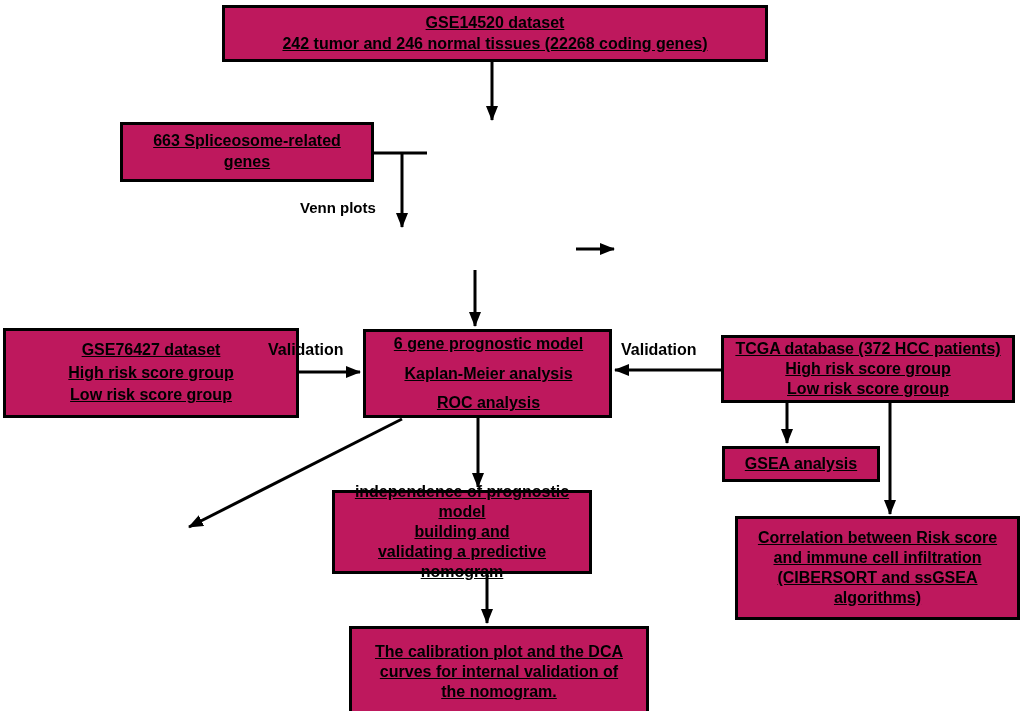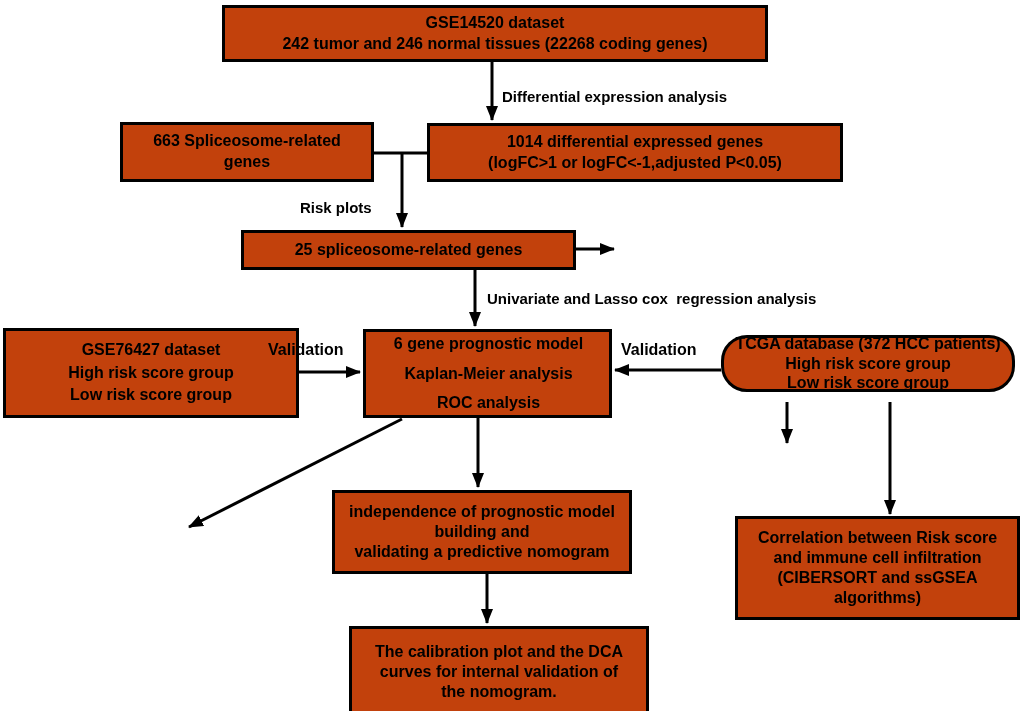--- a/index.html
+++ b/index.html
@@ -14,29 +14,30 @@
     background: #ffffff;
     font-family: "Liberation Sans", "DejaVu Sans", sans-serif;
     font-weight: bold;
     color: #000000;
     overflow: hidden;
   }
   .node {
     position: absolute;
     box-sizing: border-box;
     border: 3px solid #000000;
-    background: #c2410c;
+    background: #be185d;
     display: flex;
     align-items: center;
     justify-content: center;
     text-align: center;
     white-space: pre-line;
     font-size: 16px;
     line-height: 1.3;
     padding: 2px 6px;
+    text-decoration: underline;
   }
   .node.lh-tall   { line-height: 1.85; }
   .node.lh-mid    { line-height: 1.4; }
   .node.lh-tight  { line-height: 1.24; }
   .flabel {
     position: absolute;
     font-size: 15px;
     white-space: pre;
   }
   svg.edges {
@@ -76,56 +77,52 @@
     <line x1="402" y1="419" x2="189" y2="527" marker-end="url(#ah)"></line>
     <line x1="487" y1="574" x2="487" y2="623" marker-end="url(#ah)"></line>
   </svg>
 
   <div class="node" style="left:222px; top:5px; width:546px; height:57px;">GSE14520 dataset
 242 tumor and 246 normal tissues (22268 coding genes)</div>
 
   <div class="node" style="left:120px; top:122px; width:254px; height:60px;">663 Spliceosome-related
 genes</div>
 
-  <div class="node" style="left:427px; top:123px; width:416px; height:59px;">1014 differential expressed genes
-(logFC&gt;1 or logFC&lt;-1,adjusted P&lt;0.05)</div>
 
-  <div class="node" style="left:241px; top:230px; width:335px; height:40px;">25 spliceosome-related genes</div>
 
 
   <div class="node lh-tall" style="left:363px; top:329px; width:249px; height:89px;padding-left:8px;">6 gene prognostic model
 Kaplan-Meier analysis
 ROC analysis</div>
 
   <div class="node lh-mid" style="left:3px; top:328px; width:296px; height:90px;">GSE76427 dataset
 High risk score group
 Low risk score group</div>
 
-  <div class="node lh-tight" style="left:721px; top:335px; width:294px; height:57px;border-radius:26px;">TCGA database (372 HCC patients)
+  <div class="node lh-tight" style="left:721px; top:335px; width:294px; height:68px;">TCGA database (372 HCC patients)
 High risk score group
 Low risk score group</div>
 
+  <div class="node" style="left:722px; top:446px; width:158px; height:36px;">GSEA analysis</div>
 
   <div class="node lh-tight" style="left:707px; top:516px; width:285px; height:104px;margin-left:28px;">Correlation between Risk score
 and immune cell infiltration
 (CIBERSORT and ssGSEA
 algorithms)</div>
 
 
-  <div class="node lh-tight" style="left:332px; top:490px; width:300px; height:84px;">independence of prognostic model
+  <div class="node lh-tight" style="left:332px; top:490px; width:260px; height:84px;">independence of prognostic model
 building and
 validating a predictive nomogram</div>
 
   <div class="node lh-tight" style="left:333px; top:626px; width:300px; height:92px;margin-left:16px;">The calibration plot and the DCA
 curves for internal validation of
 the nomogram.</div>
 
-  <div class="flabel" style="left:502px; top:88px;">Differential expression analysis</div>
 
-  <div class="flabel" style="left:300px; top:199px;">Risk plots</div>
+  <div class="flabel" style="left:300px; top:199px;">Venn plots</div>
 
-  <div class="flabel" style="left:487px; top:290px;">Univariate and Lasso cox  regression analysis</div>
 
   <div class="flabel" style="left:268px; top:341px; font-size:16px;">Validation</div>
 
   <div class="flabel" style="left:621px; top:341px; font-size:16px;">Validation</div>
 
 </div>
 
 </body></html>

